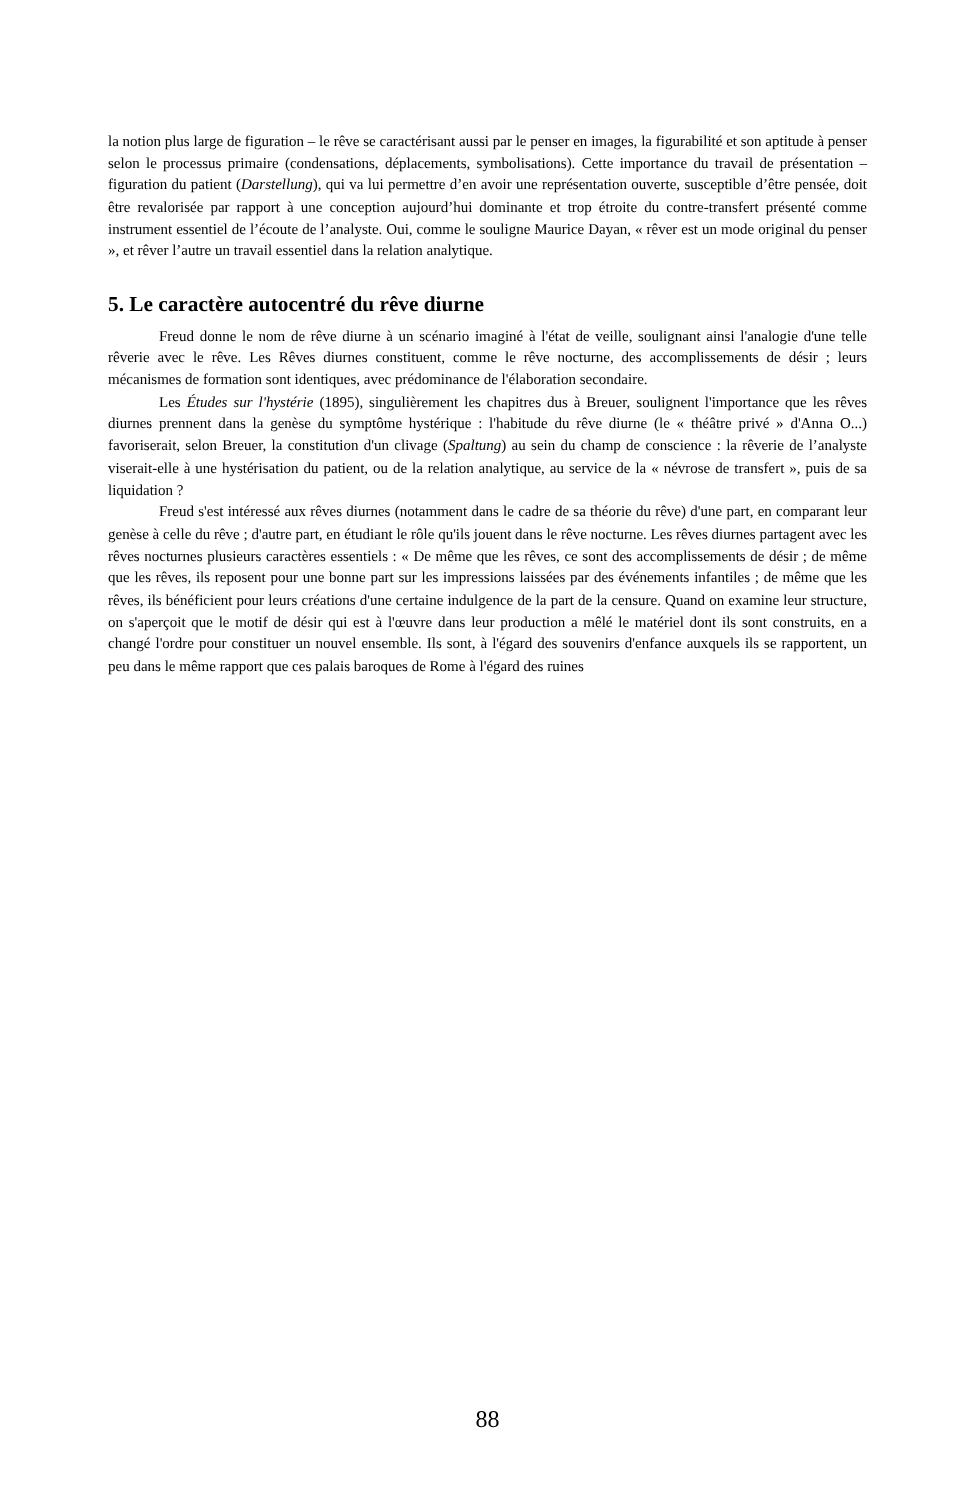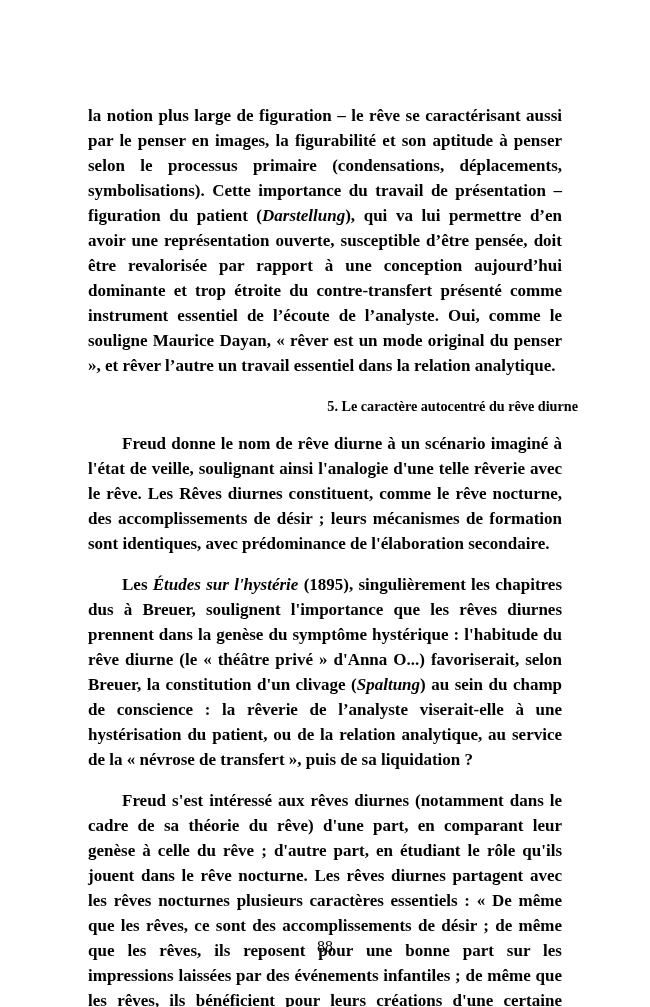--- a/index.html
+++ b/index.html
@@ -18,36 +18,35 @@
     width: 650px;
     height: 1007px;
     box-sizing: border-box;
     padding: 88px 72px 0 72px;
     background: #ffffff;
   }
   .content {
     width: 506px;
   }
   p {
-    margin: 16px;
+    margin: 0;
     text-align: justify;
-    font-size: 17px;
+    font-size: 10px;
     line-height: 1.47;
     hyphens: none;
-    font-weight: bold;
   }
   p.indent {
     text-indent: 34px;
   }
   .section-heading {
     margin: 17px 0 4px 0;
     font-weight: bold;
     font-size: 14.2px;
     line-height: 1.45;
-    text-align: right;
+    text-align: left;
   }
   em, .ital {
     font-style: italic;
   }
   .page-number {
     position: absolute;
     left: 0;
     right: 0;
     top: 938px;
     text-align: center;

